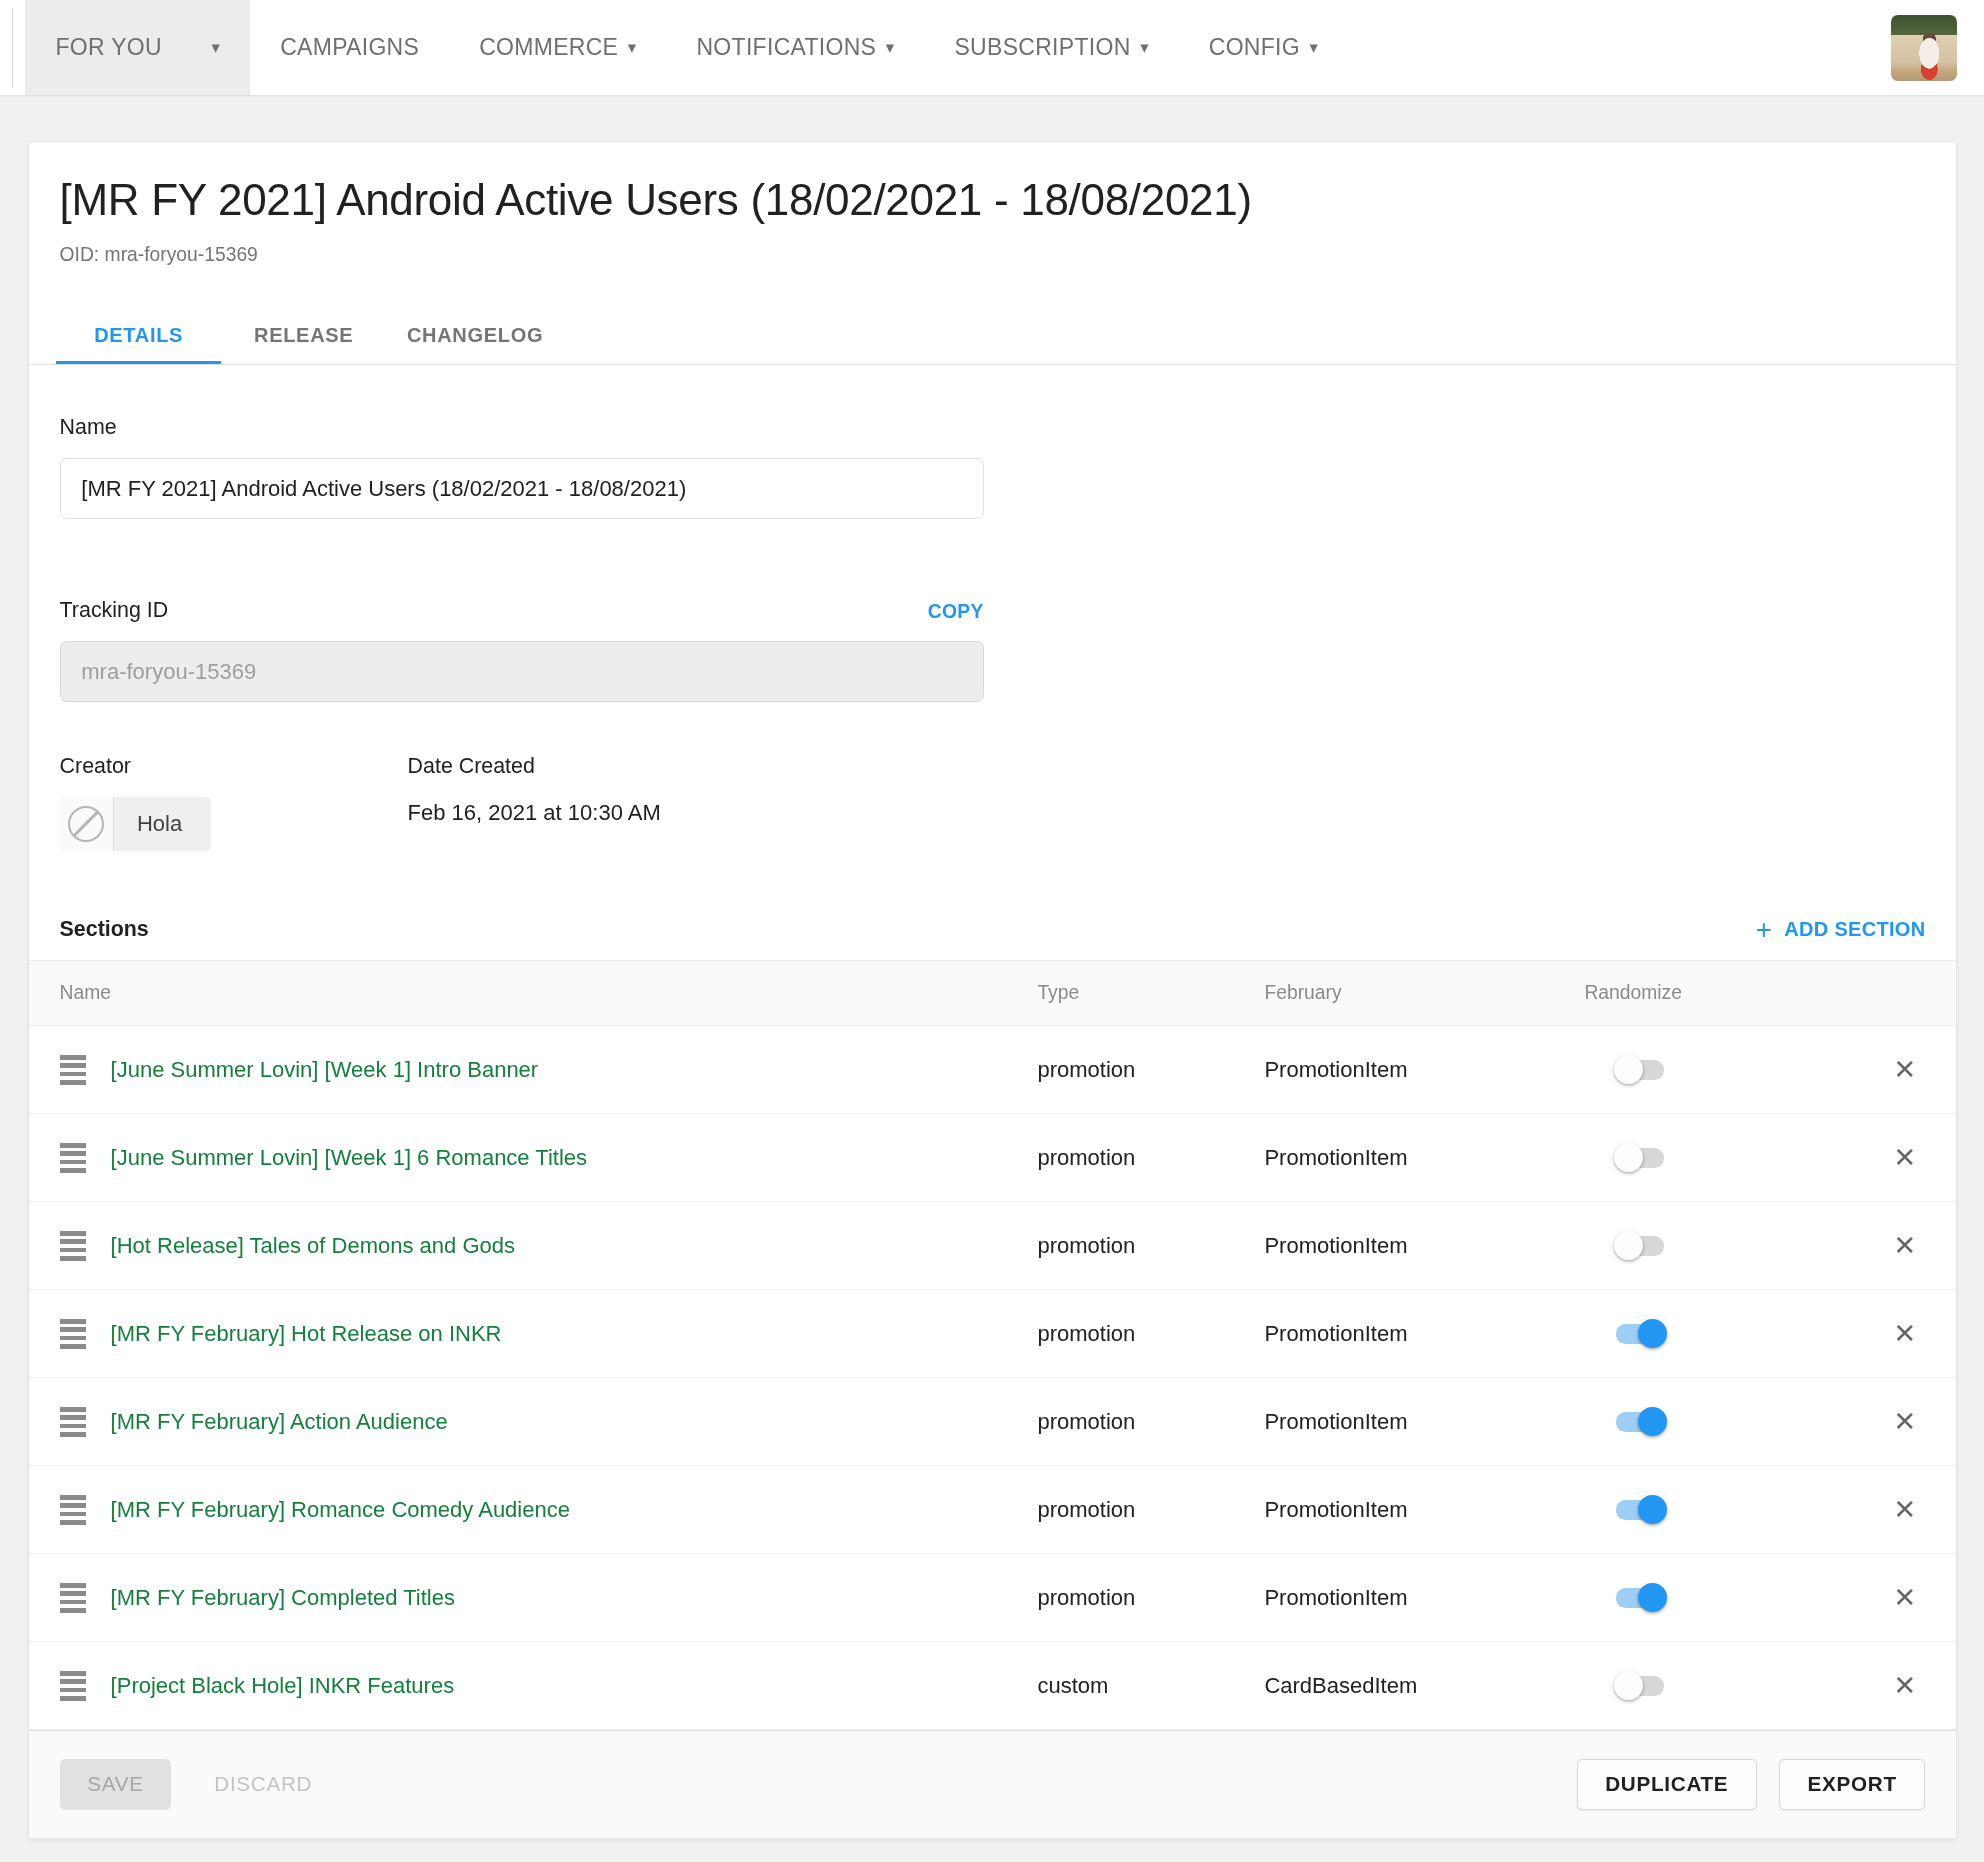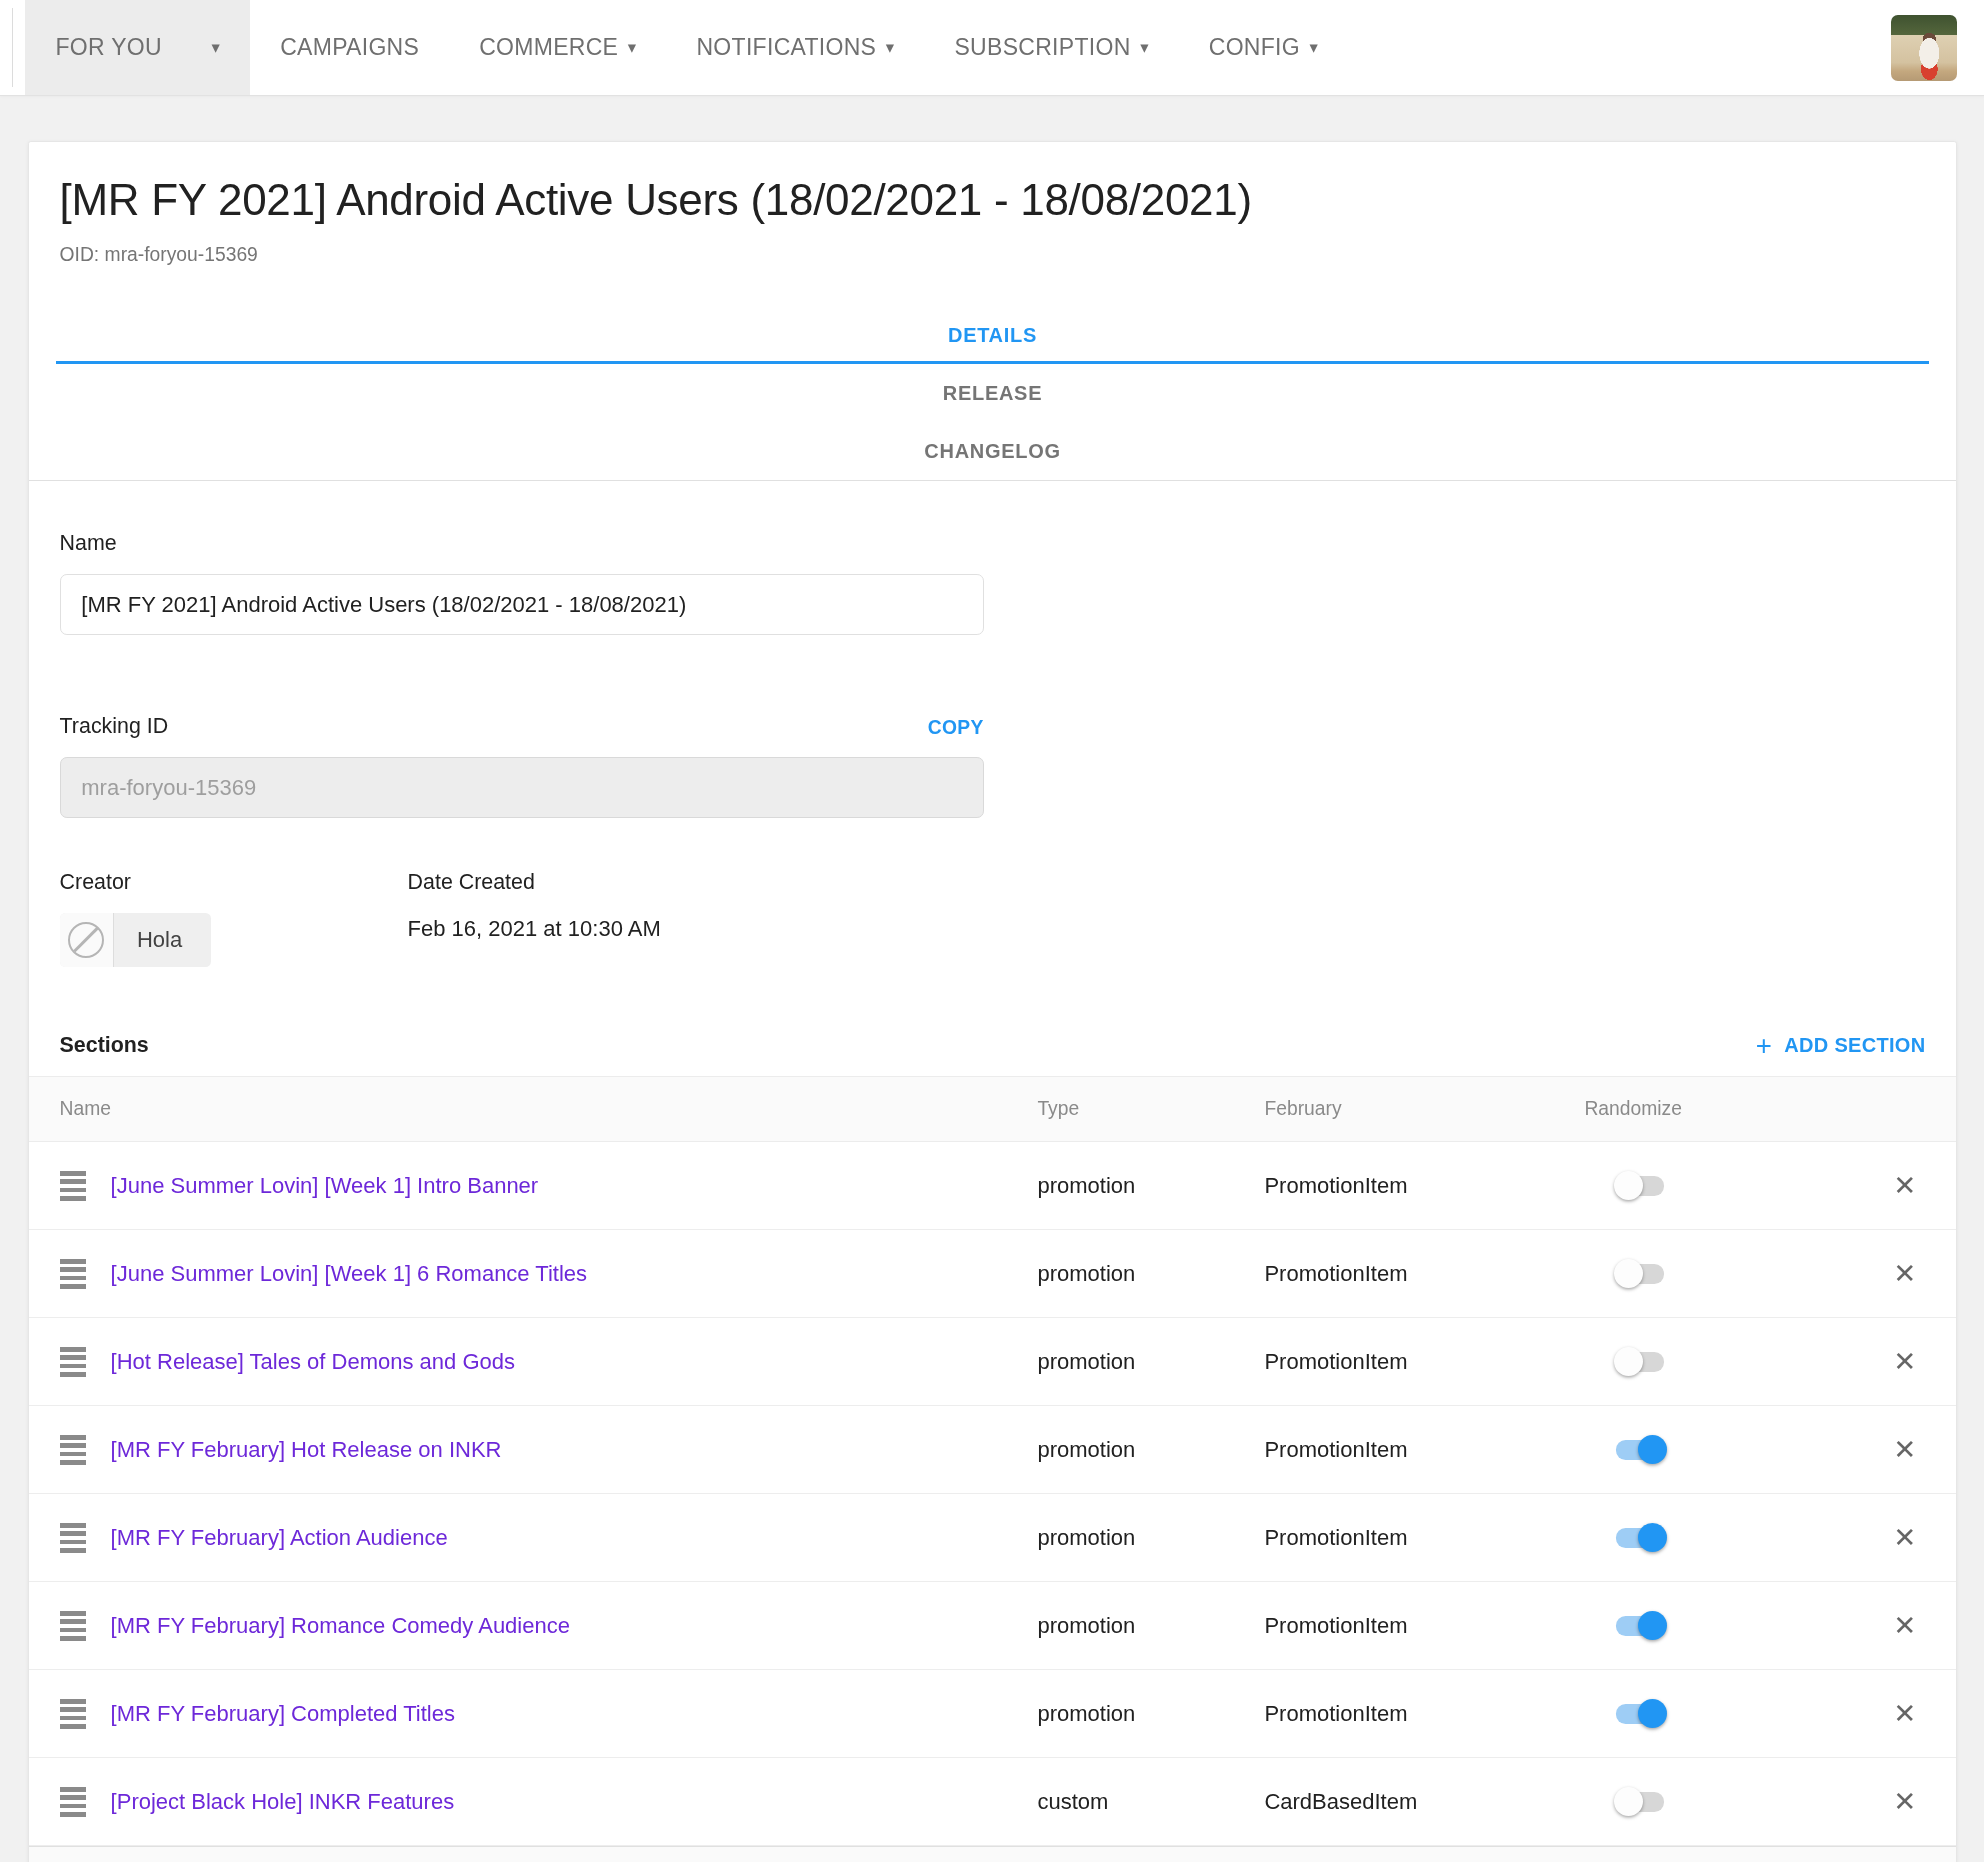--- a/index.html
+++ b/index.html
@@ -49,21 +49,21 @@
   
   .card {
     margin:45px 27.6px 26px 27.6px; background:#ffffff; border:0.7px solid #e6e6e6;
     border-radius:2.8px; box-shadow:0 1.4px 4.1px rgba(0,0,0,0.06); overflow:hidden;
   }
   .card-head { padding:33px 31px 0 31px; }
   .page-title { font-size:44px; font-weight:400; color:#212121; letter-spacing:-0.3px; line-height:50px; }
   .page-oid { margin-top:18px; font-size:19.3px; color:#757575; line-height:23.4px; }
 
   
-  .tabs { display:flex; margin-top:40px; border-bottom:0.7px solid #e0e0e0; padding:0 27.6px;flex-direction:column; }
+  .tabs { display:flex; margin-top:40px; border-bottom:0.7px solid #e0e0e0; padding:0 27.6px; }
   .tab {
     min-width:165px; text-align:center; padding:0 20.7px; height:58px; line-height:58px;
     font-size:20px; font-weight:700; letter-spacing:0.7px; color:#757575; cursor:pointer;
     position:relative; white-space:nowrap;
   }
   .tab.active { color:#2196f3; }
   .tab.active::after {
     content:""; position:absolute; left:0; right:0; bottom:0; height:3.4px; background:#2196f3;
   }
 
@@ -112,21 +112,21 @@
   .thead {
     background:#fafafa; height:66px; border-top:0.7px solid #ececec; border-bottom:0.7px solid #ececec;
   }
   .th { font-size:19.3px; color:#8a8a8a; }
   .th-name { grid-column:1 / span 2; }
   .tbody-row { height:88px; border-bottom:0.7px solid #ededed; background:#ffffff; }
   .drag-handle {
     width:26px; height:30px; cursor:grab;
     background:repeating-linear-gradient(180deg, #8a8a8a 0 4.8px, transparent 4.8px 8.3px);
   }
-  .row-link { font-size:22px; color:#6d28d9; text-decoration:none; cursor:pointer; }
+  .row-link { font-size:22px; color:#15803d; text-decoration:none; cursor:pointer; }
   .cell-text { font-size:22px; color:#212121; }
 
   .toggle { width:48px; height:19.3px; border-radius:9.6px; background:#d7d7d7; position:relative; margin-left:32px; cursor:pointer; }
   .toggle .knob {
     position:absolute; top:-4.8px; left:-2.8px; width:29px; height:29px; border-radius:50%;
     background:#fdfdfd; box-shadow:0 1.4px 3.4px rgba(0,0,0,0.35);
   }
   .toggle.on { background:#9ecdf5; }
   .toggle.on .knob { left:auto; right:-2.8px; background:#2196f3; }
 

